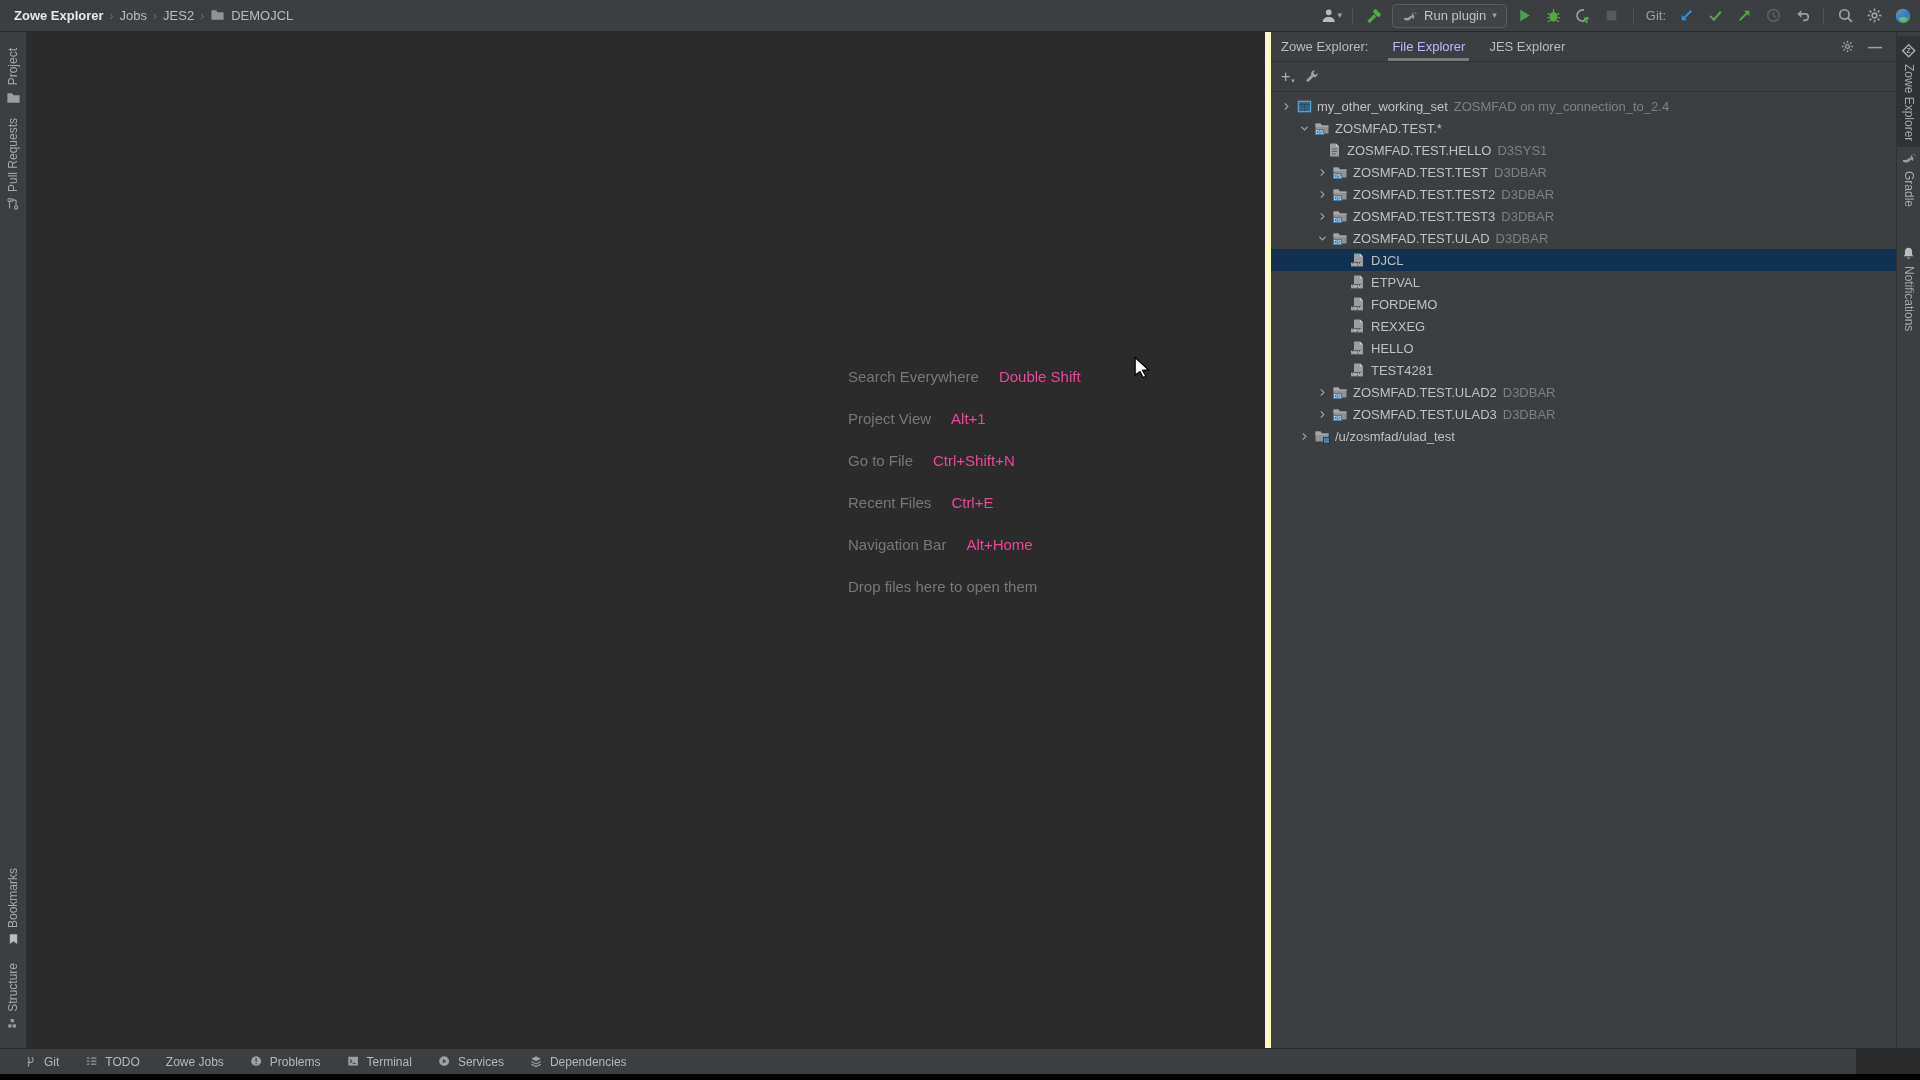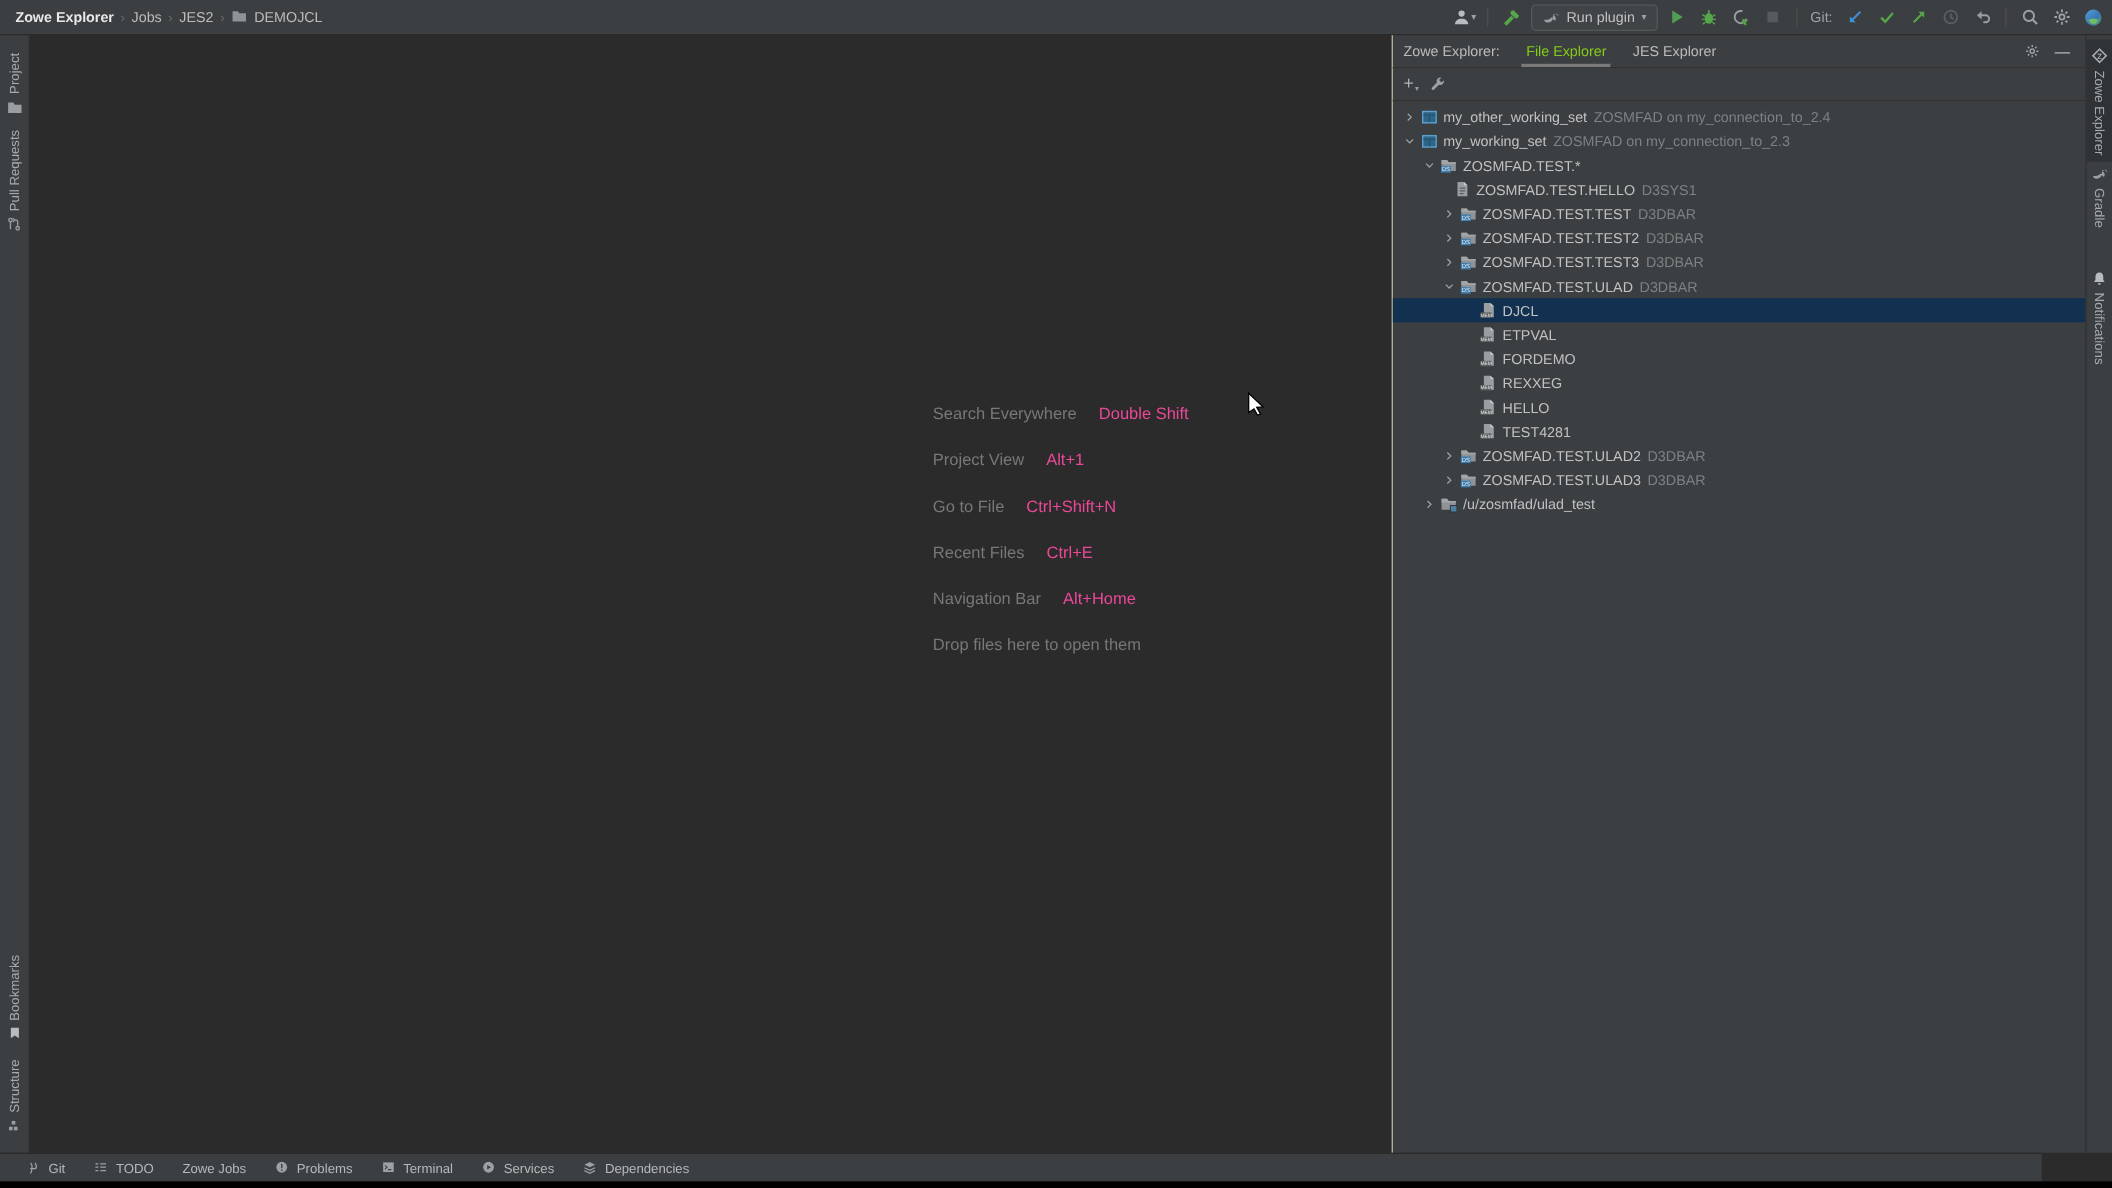--- a/index.html
+++ b/index.html
@@ -37,26 +37,26 @@
   .stripe-btn svg { display:block; }
 
   .editor { flex:1; position:relative; background:#2b2b2b; }
   .shortcuts { position:absolute; left:821px; top:336px; }
   .shortcut-row { display:flex; align-items:baseline; gap:20px; height:42px; font-size:15px; }
   .shortcut-label { color:#787878; }
   .shortcut-keys { color:#ec4899; }
   .mouse-cursor { position:absolute; left:1106px; top:324px; }
 
   
-  .panel { width:631px; background:#3c3f41; border-left:1px solid #fef9c3; display:flex; flex-direction:column; }
+  .panel { width:631px; background:#3c3f41; border-left:6px solid #fef9c3; display:flex; flex-direction:column; }
   .panel-header { height:30px; display:flex; align-items:center; border-bottom:1px solid #323232; font-size:13px; }
   .panel-title { color:#bbbbbb; padding:0 12px 0 10px; }
   .panel-tabs { display:flex; height:100%; }
   .panel-tab { display:flex; align-items:center; padding:0 12px; color:#bbbbbb; position:relative; cursor:default; }
-  .panel-tab.active { color:#84cc16; }
+  .panel-tab.active { color:#c4b5fd; }
   .panel-tab.active::after { content:""; position:absolute; left:8px; right:8px; bottom:0; height:3px; background:#7a7a7a; }
   .panel-actions { margin-left:auto; display:flex; align-items:center; gap:10px; padding-right:12px; }
   .panel-actions .tb-btn { width:18px; height:18px; }
   .minimize-glyph { color:#9da1a4; font-size:14px; font-weight:bold; }
 
   .panel-toolbar { height:30px; display:flex; align-items:center; gap:10px; padding-left:10px; border-bottom:1px solid #323232; }
   .pt-btn { display:flex; align-items:center; color:#9da1a4; }
   .plus-glyph { font-size:16px; line-height:1; color:#afb3b5; }
   .plus-caret { font-size:7px; color:#9da1a4; margin-left:1px; margin-top:8px; }
 
@@ -337,36 +337,20 @@
        <span class="tree-icon">
               <svg width="15" height="15" viewBox="0 0 16 16" xmlns="http://www.w3.org/2000/svg">
                 <rect x="1.5" y="2.5" width="13" height="11" fill="#2e6586" stroke="#5ca0d0" stroke-width="1.4"></rect>
                 <line x1="2" y1="6" x2="14" y2="6" stroke="#234f69" stroke-width="1"></line>
                 <line x1="8" y1="6" x2="8" y2="13" stroke="#234f69" stroke-width="1"></line>
               </svg>
             </span>
        <span class="tree-label">my_other_working_set</span>
        <span class="tree-suffix">ZOSMFAD on my_connection_to_2.4</span>
      </div>
-          <div class="tree-row " style="padding-left:6px">
-       <span class="twisty">
-              <svg width="11" height="11" viewBox="0 0 16 16" xmlns="http://www.w3.org/2000/svg">
-                <polyline points="3.5,5.5 8,10 12.5,5.5" fill="none" stroke="#9da2a6" stroke-width="1.7"></polyline>
-              </svg>
-            </span>
-       <span class="tree-icon">
-              <svg width="15" height="15" viewBox="0 0 16 16" xmlns="http://www.w3.org/2000/svg">
-                <rect x="1.5" y="2.5" width="13" height="11" fill="#2e6586" stroke="#5ca0d0" stroke-width="1.4"></rect>
-                <line x1="2" y1="6" x2="14" y2="6" stroke="#234f69" stroke-width="1"></line>
-                <line x1="8" y1="6" x2="8" y2="13" stroke="#234f69" stroke-width="1"></line>
-              </svg>
-            </span>
-       <span class="tree-label">my_working_set</span>
-       <span class="tree-suffix">ZOSMFAD on my_connection_to_2.3</span>
-     </div>
           <div class="tree-row " style="padding-left:24px">
        <span class="twisty">
               <svg width="11" height="11" viewBox="0 0 16 16" xmlns="http://www.w3.org/2000/svg">
                 <polyline points="3.5,5.5 8,10 12.5,5.5" fill="none" stroke="#9da2a6" stroke-width="1.7"></polyline>
               </svg>
             </span>
        <span class="tree-icon">
               <svg width="16" height="16" viewBox="0 0 16 16" xmlns="http://www.w3.org/2000/svg">
                 <path d="M1.5 3.5h5l1.5 2h6.5v8h-13z" fill="#8f9395"></path>
                 <path d="M1.5 3.5h5l1.5 2h6.5v1.5h-13z" fill="#a2a6a8"></path>

